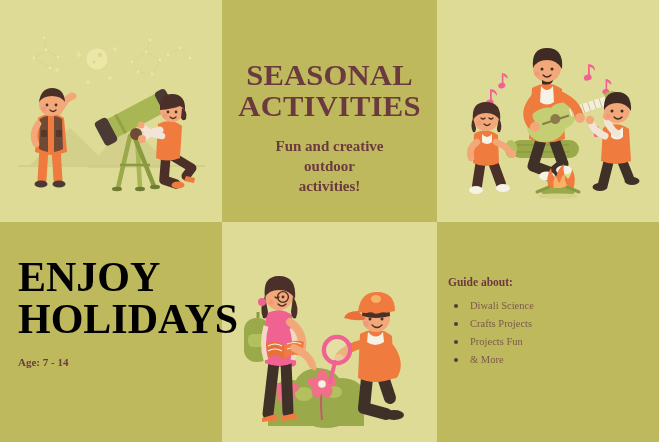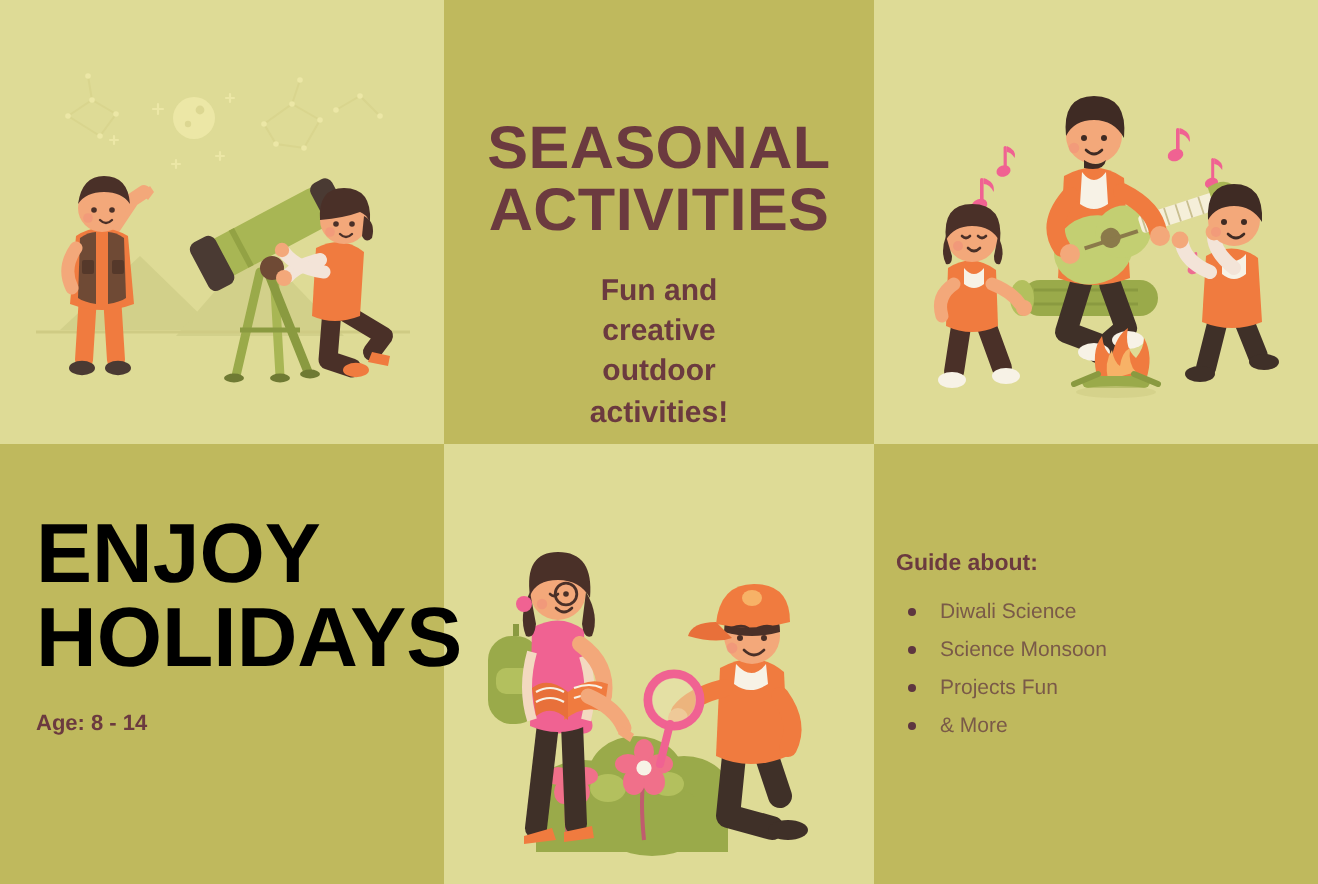--- a/index.html
+++ b/index.html
@@ -6,20 +6,21 @@
   body{
     width:659px;height:442px;overflow:hidden;
     font-family:"Liberation Sans",sans-serif;
     background:#dedb96;
   }
   .poster{
     position:relative;width:522px;height:442px;
     display:grid;
     grid-template-columns:222px 215px 222px;
     grid-template-rows:222px 220px;
+    font-family:Liberation Serif, serif;
   }
   .cell{position:relative;overflow:hidden;}
   .light{background:#dedb96;}
   .dark{background:#bfb95d;}
 
   
   .headline{
     font-weight:bold;
     color:#5e3640;
     letter-spacing:0.5px;
@@ -459,26 +460,26 @@
         </g>
       </svg>
     </div>
   </div>
 
   <div class="cell dark">
     <div id="guide-block">
       <div id="guide-heading">Guide about:</div>
       <ul id="guide-list">
         <li>Diwali Science</li>
-        <li>Science Monsoon</li>
+        <li>Crafts Projects</li>
         <li>Projects Fun</li>
         <li>&amp; More</li>
       </ul>
     </div>
   </div>
 
   <div id="enjoy-block">
     <div id="enjoy-heading" class="headline">ENJOY
 HOLIDAYS</div>
-    <div id="age-line">Age: 8 - 14</div>
+    <div id="age-line">Age: 7 - 14</div>
   </div>
 
 </div>
 
 </body></html>

